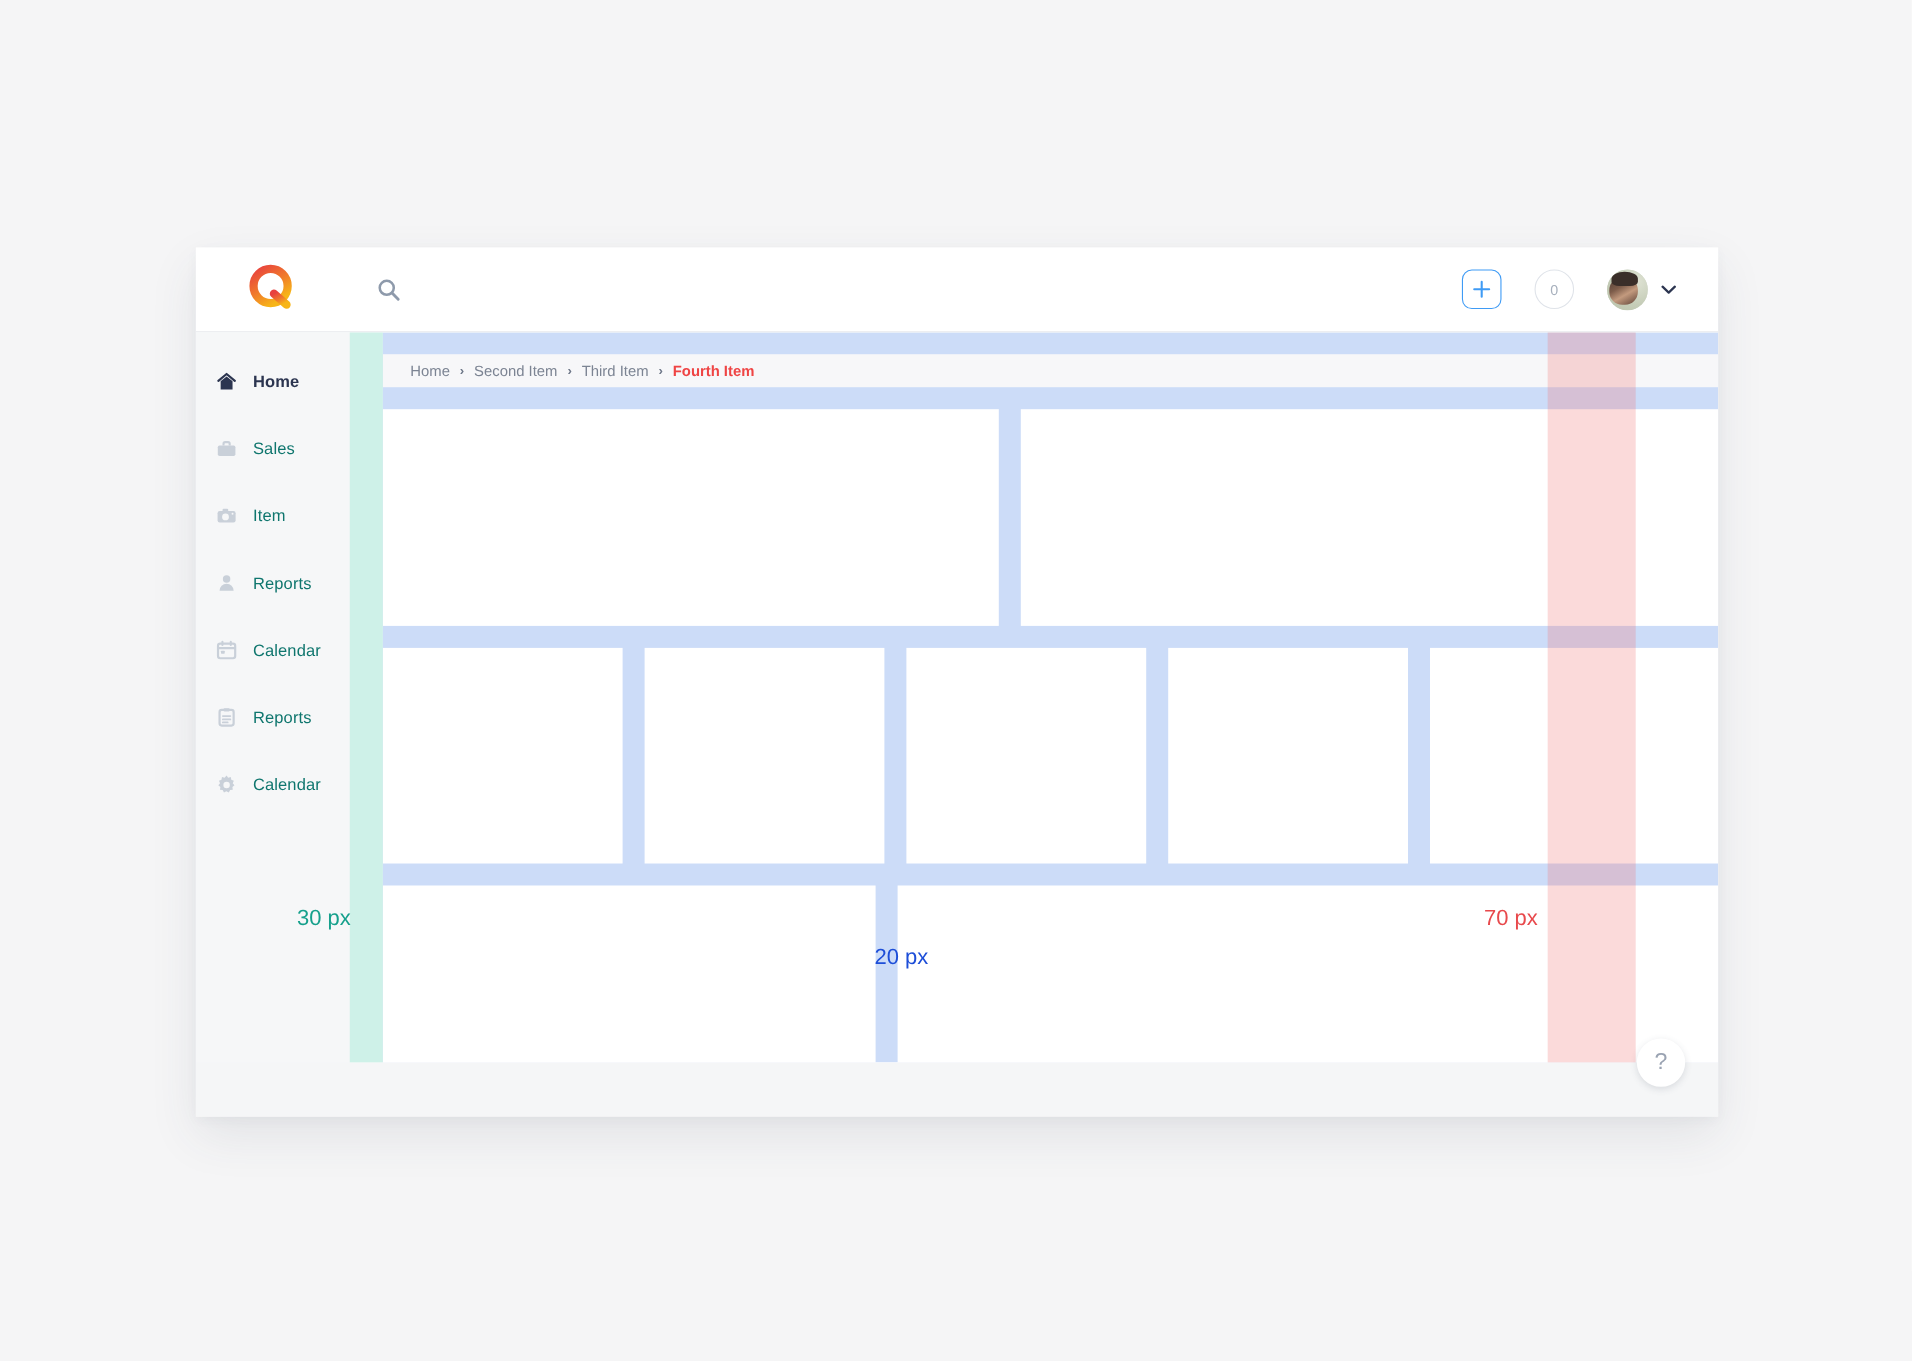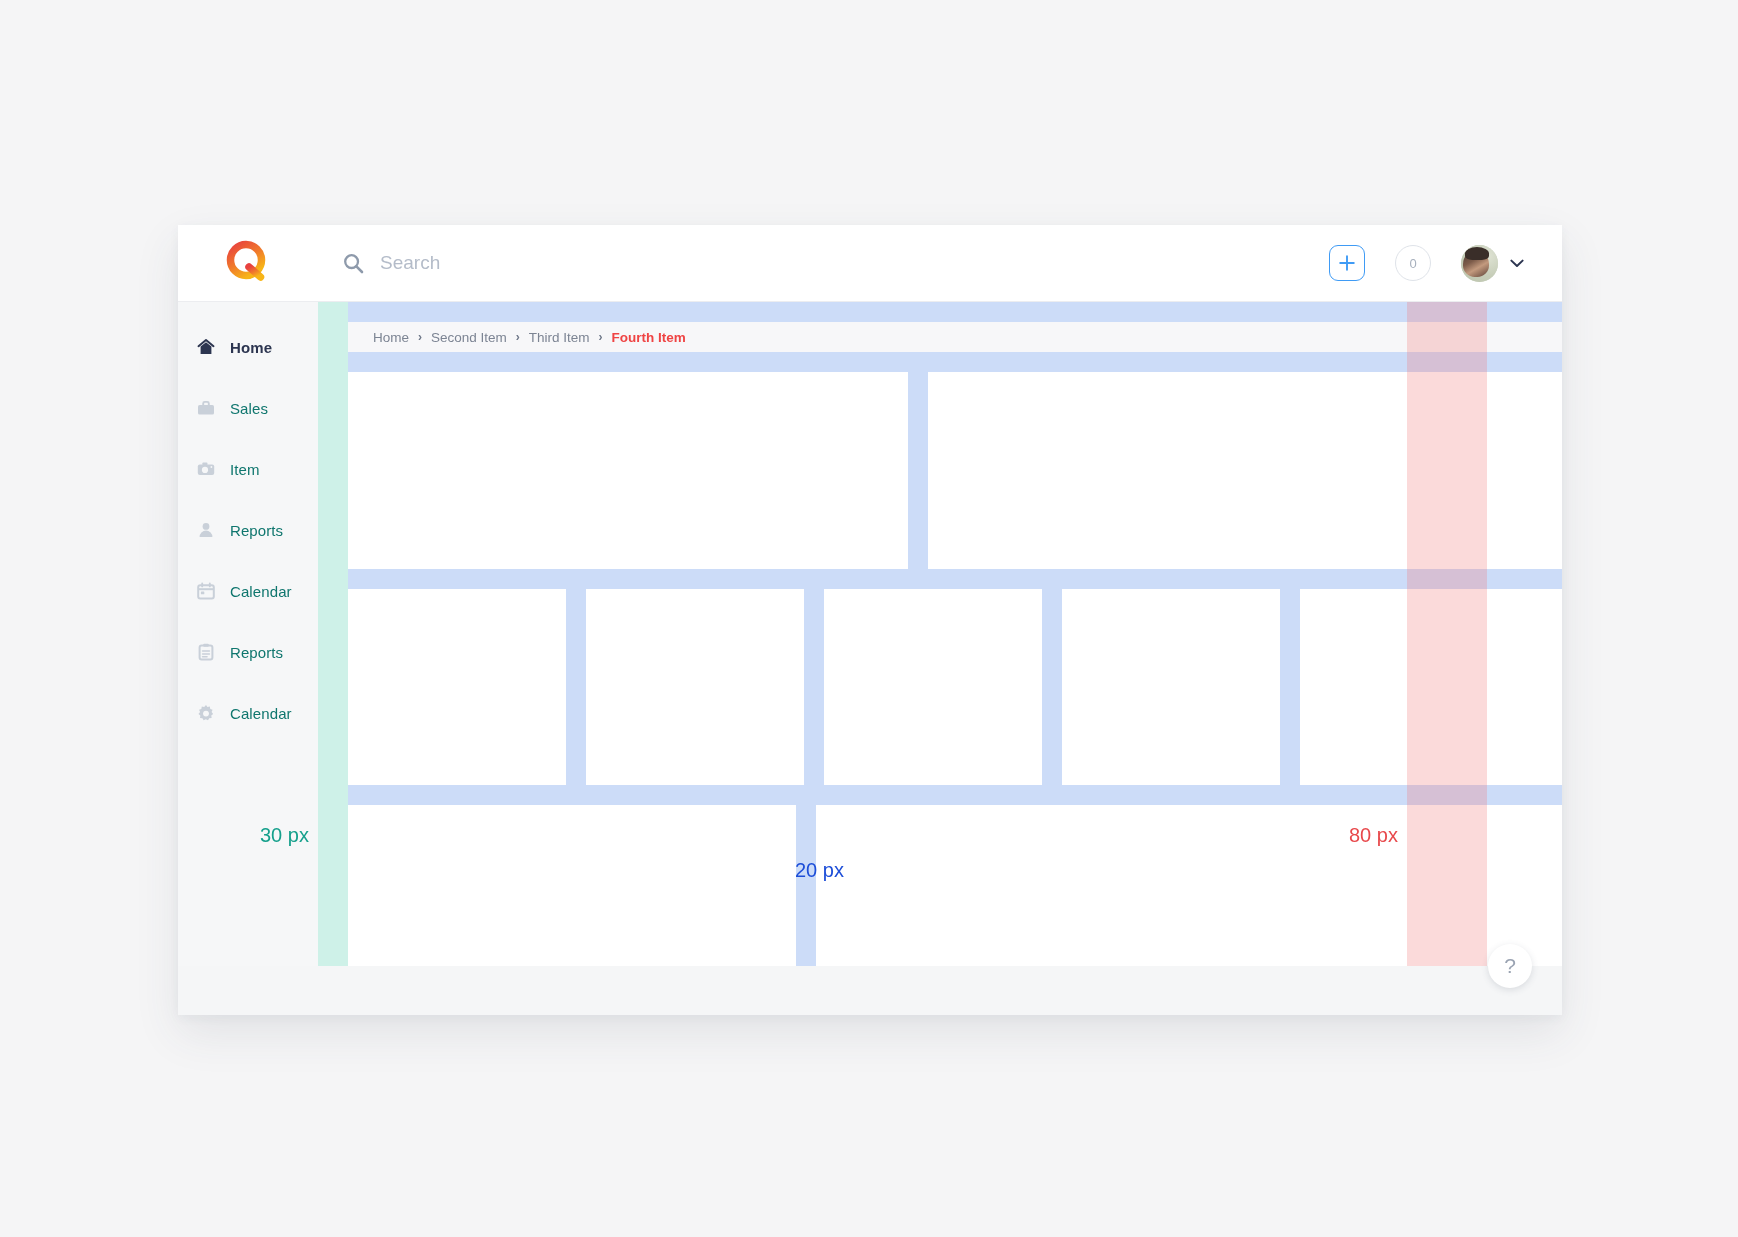--- a/index.html
+++ b/index.html
@@ -253,21 +253,21 @@
     background: rgba(240, 120, 120, 0.27);
     z-index: 14;
   }
 
   .measure-label {
     position: absolute;
     font-size: 20px;
     white-space: nowrap;
     z-index: 16;
   }
-  .m-green { color: #16a08c; left: 82px;  top: 599px; }
+  .m-green { color: #16a08c; left: 92px;  top: 599px; }
   .m-blue  { color: #1d4ed8; left: 617px; top: 634px; }
   .m-red   { color: #e8494c; left: 1171px; top: 599px; }
 
   
   .footer {
     position: absolute;
     left: 0;
     bottom: 0;
     width: 100%;
     height: 49px;
@@ -309,21 +309,20 @@
         <circle cx="24" cy="23" r="15.5" fill="none" stroke="url(#qg)" stroke-width="7.5"></circle>
         <path d="M27 30 L38.5 40" fill="none" stroke="url(#qg)" stroke-width="7.5" stroke-linecap="round"></path>
       </svg>
     </div>
 
     <div class="search-area">
       <svg class="search-icon" width="21" height="21" viewBox="0 0 21 21">
         <circle cx="8.6" cy="8.6" r="6.4" fill="none" stroke="#8e9aab" stroke-width="2.3"></circle>
         <path d="M13.4 13.4 L19 19" stroke="#8e9aab" stroke-width="2.6" stroke-linecap="round"></path>
       </svg>
-      <input class="search-input" type="text" placeholder="Search" style="">
     </div>
 
     <div class="topbar-right">
 
       <div class="add-button">
         <svg width="18" height="18" viewBox="0 0 18 18">
           <path d="M9 2.2 V15.8 M2.2 9 H15.8" stroke="#3f9bf5" stroke-width="1.9" stroke-linecap="round"></path>
         </svg>
       </div>
 
@@ -450,21 +449,21 @@
       <div class="card" style="left:468px; top:503px; width:766px; height:200px;"></div>
 
     </div>
   </div>
 
   <div class="band-green"></div>
   <div class="band-pink"></div>
 
   <span class="measure-label m-green">30 px</span>
   <span class="measure-label m-blue">20 px</span>
-  <span class="measure-label m-red">80 px</span>
+  <span class="measure-label m-red">70 px</span>
 
   <div class="footer">
     <div class="help-button">
       <span>?</span>
     </div>
   </div>
 
 </div>
 
 </body></html>

